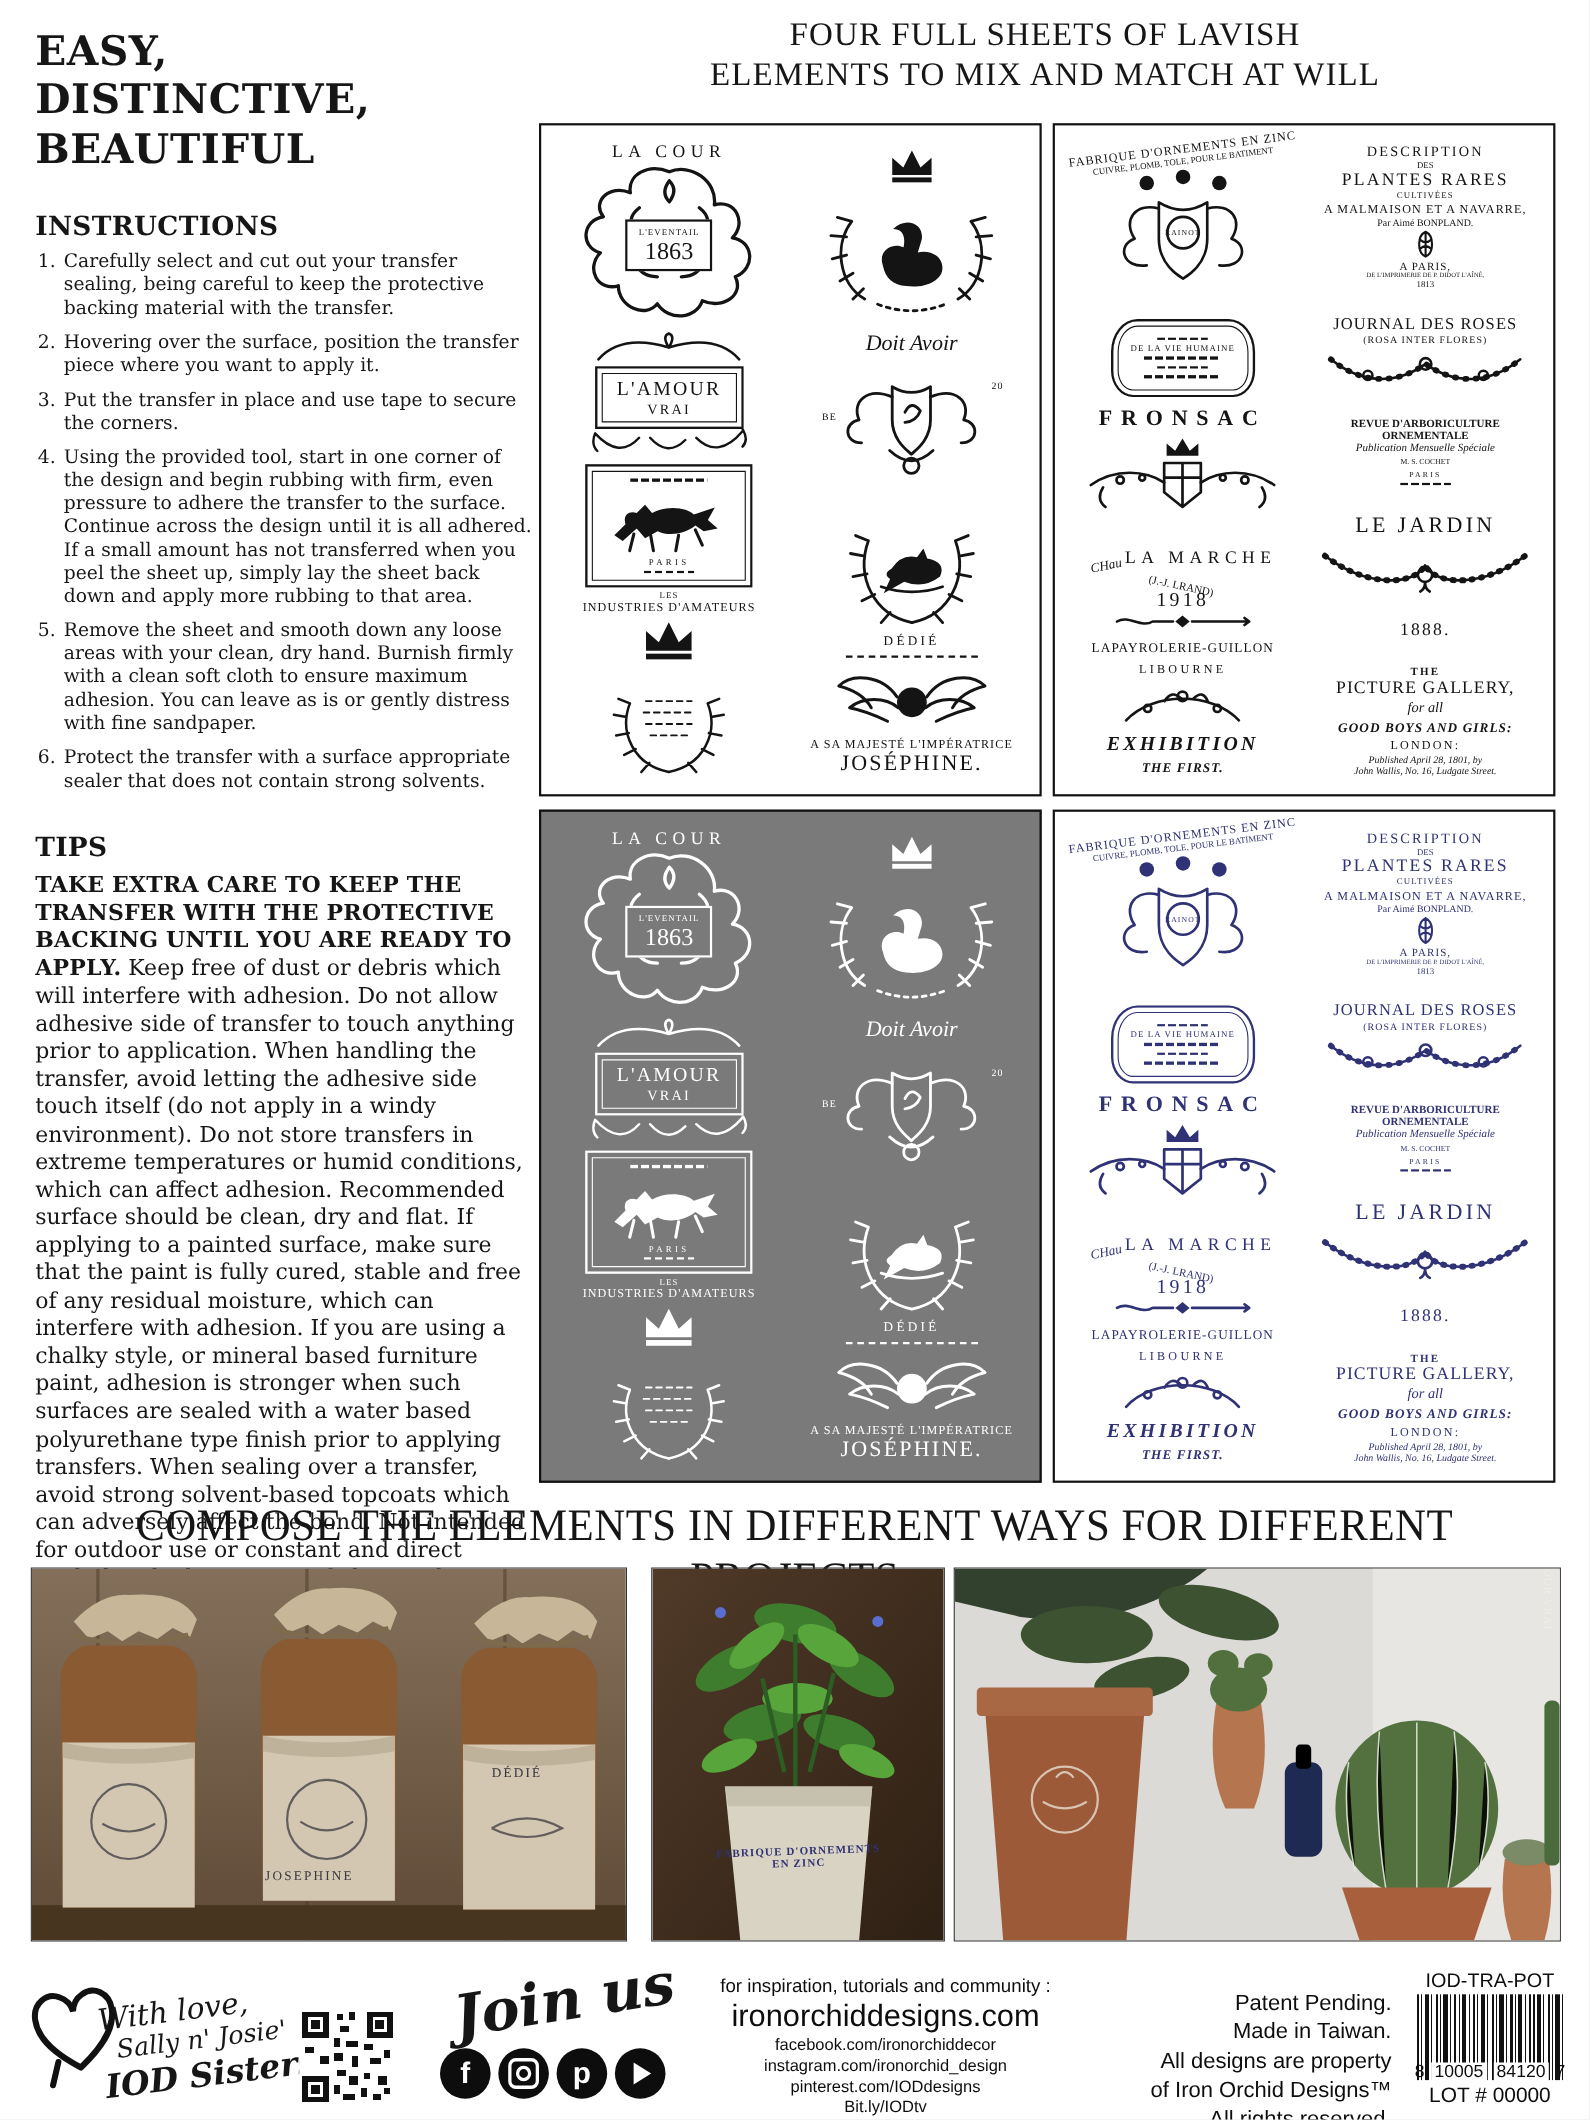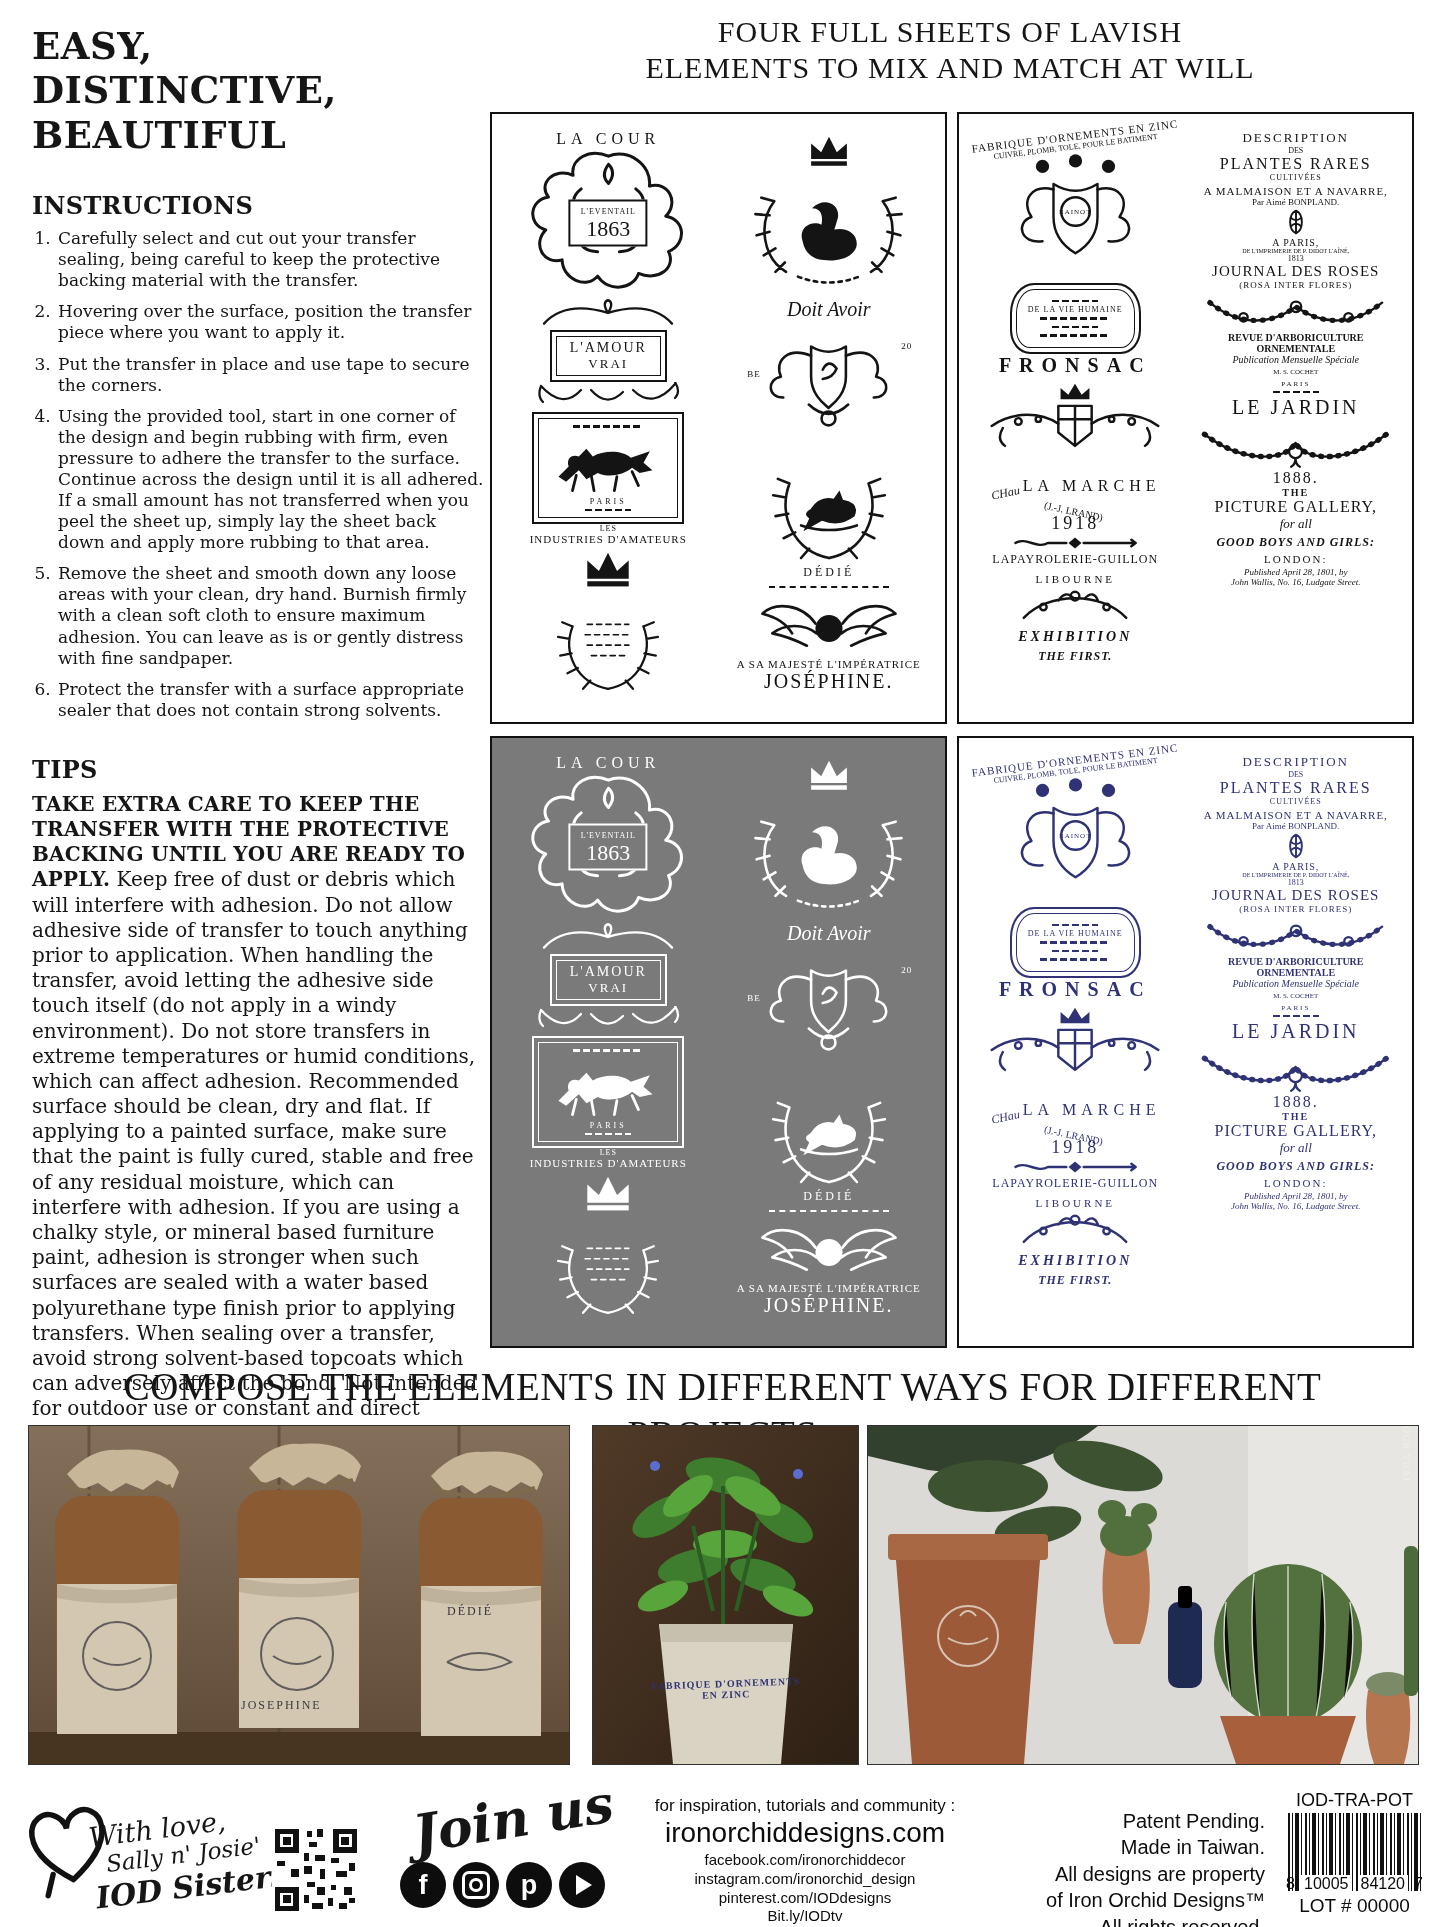--- a/index.html
+++ b/index.html
@@ -17,26 +17,26 @@
   
   .sheets-head{position:absolute;left:470px;top:14px;width:960px;text-align:center;
                font-family:"Liberation Serif",serif;font-size:30px;line-height:1.2;letter-spacing:1px}
   .sheets-grid{position:absolute;left:490px;top:112px;width:924px;height:1236px;
                display:grid;grid-template-columns:1fr 1fr;grid-template-rows:1fr 1fr;gap:12px 10px}
   .sheet{border:2px solid #111;display:flex;gap:4px;padding:16px 8px;overflow:hidden;
          font-family:"Liberation Serif",serif}
   .scheme-black{--bg:#fff;background:#fff;color:#141414}
   .scheme-gray{--bg:#7a7a7a;background:#7a7a7a;color:#fff}
   .scheme-navy{--bg:#fff;background:#fff;color:#2f3274}
-  .col{flex:1;display:flex;flex-direction:column;justify-content:flex-start;align-items:center}
+  .col{flex:1;display:flex;flex-direction:column;justify-content:space-between;align-items:center}
   .m{display:flex;flex-direction:column;align-items:center;text-align:center}
   .orn{stroke:currentColor;fill:none;stroke-width:2.2;stroke-linecap:round;stroke-linejoin:round}
   .orn .f{fill:currentColor;stroke:none}
   .t8{font-size:8px}.t9{font-size:9px}.t10{font-size:10px}.t11{font-size:11px}.t12{font-size:12px}
-  .t13{font-size:13px}.t14{font-size:14px}.t15{font-size:15px}.t16{font-size:16px}.t18{font-size:18px}
+  .t13{font-size:13px}.t14{font-size:18px}.t15{font-size:15px}.t16{font-size:16px}.t18{font-size:18px}
   .t20{font-size:20px}.t22{font-size:22px}
   .sp1{letter-spacing:1px}.sp2{letter-spacing:2px}.sp3{letter-spacing:3px}.sp5{letter-spacing:5px}.sp8{letter-spacing:8px}
   .it{font-style:italic}.bold{font-weight:bold}
   .sq{height:3px;width:110px;margin:3px 0;background:repeating-linear-gradient(90deg,currentColor 0 7px,transparent 7px 10px)}
   .sq.s{width:70px}.sq.xs{width:46px;height:2px}
   .cluster{position:relative;width:180px;height:150px;display:flex;align-items:center;justify-content:center}
   .box1863{position:absolute;left:50%;top:50%;transform:translate(-50%,-50%);border:2px solid currentColor;
            background:var(--bg);padding:5px 10px 3px;display:flex;flex-direction:column;align-items:center}
   .banner{border:2px solid currentColor;box-shadow:inset 0 0 0 4px var(--bg),inset 0 0 0 5px currentColor;
           padding:8px 18px;display:flex;flex-direction:column;align-items:center}

